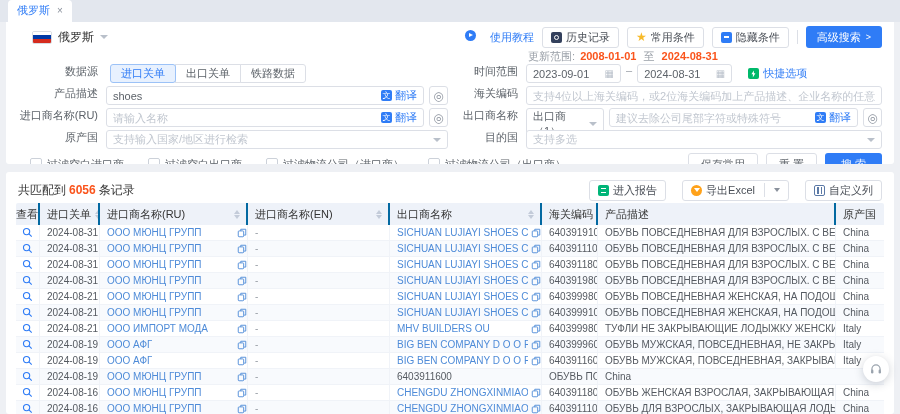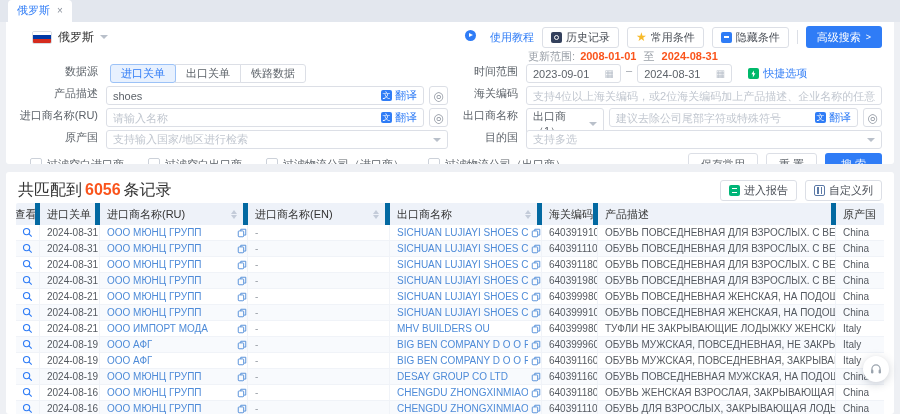--- a/index.html
+++ b/index.html
@@ -81,33 +81,33 @@
   .cb-item { display: flex; align-items: center; margin-right: 24px; color: #5c6269; cursor: pointer; }
   .cb { width: 12px; height: 12px; border: 1px solid #ccd1d9; border-radius: 2px; background: #fff; margin-right: 5px; flex-shrink: 0; }
   .form-btns { margin-left: auto; display: flex; gap: 8px; }
   .btn-plain { border: 1px solid #dcdfe6; border-radius: 3px; height: 22px; padding: 0 12px; background: #fff;
                color: #5c6269; display: flex; align-items: center; cursor: pointer; }
   .btn-primary { background: #2f7cf6; border-radius: 3px; height: 22px; padding: 0 16px; color: #fff;
                  display: flex; align-items: center; cursor: pointer; }
 
   
   .results-top { display: flex; align-items: center; height: 26px; padding: 0 2px; }
-  .summary { font-size: 16px; color: #333; }
+  .summary { font-size: 12px; color: #333; }
   .summary b { color: #fa541c; font-weight: bold; margin: 0 3px; }
-  .r-btns { margin-left: auto; display: flex; gap: 8px; }
+  .r-btns { margin-left: auto; display: flex; gap: 16px; }
   .rep-ic { background: #00b578; } .rep-ic i { width: 5px; height: 5px; border-top: 1.5px solid #fff; border-bottom: 1.5px solid #fff; }
   .exp-ic { background: #ffa21a; border-radius: 50%; } .exp-ic i { width: 0; height: 0; border-left: 3px solid transparent; border-right: 3px solid transparent; border-top: 4px solid #fff; }
   .col-ic { width: 11px; height: 11px; border: 1px solid #5b79a6; border-radius: 2px; display: inline-flex; justify-content: center; gap: 2px; padding-top: 1px; }
   .col-ic i { width: 1.5px; height: 7px; background: #5b79a6; }
   .chip .mini-caret { width: 0; height: 0; border-left: 3.5px solid transparent; border-right: 3.5px solid transparent; border-top: 4px solid #8a919c; margin-left: 3px; }
 
   .grid-table { --cols: 24px 60px 148px 142px 152px 56px 238px 48px; font-size: 10px; }
   .thead, .trow { display: grid; grid-template-columns: var(--cols); align-items: center; }
   .thead { background: #eef2f9; height: 22px; color: #333; font-size: 11px; border-radius: 2px 2px 0 0; }
-  .th { display: flex; align-items: center; padding-left: 7px; height: 100%; border-right: 5px solid #0369a1; overflow: hidden; white-space: nowrap; }
+  .th { display: flex; align-items: center; padding-left: 7px; height: 100%; border-right: 2px solid #0369a1; overflow: hidden; white-space: nowrap; }
   .th:last-child { border-right: none; }
   .th.center { justify-content: center; padding-left: 0; }
   .sort { display: inline-flex; flex-direction: column; margin-left: 4px; cursor: pointer; }
   .sort i { width: 0; height: 0; border-left: 3px solid transparent; border-right: 3px solid transparent; }
   .sort .up { border-bottom: 4px solid #c3cbd9; margin-bottom: 1px; }
   .sort .down { border-top: 4px solid #c3cbd9; }
   .trow { height: 16px; border-bottom: 1px solid #f0f3f8; color: #555a61; }
   .trow:nth-child(even) { background: #f8fafd; }
   .td { padding-left: 7px; overflow: hidden; white-space: nowrap; height: 100%; display: flex; align-items: center; border-right: 1px solid #f0f3f8; }
   .td:last-child { border-right: none; }
@@ -304,20 +304,28 @@
       <span>共匹配到</span><b>6056</b><span>条记录</span>
     </span>
     <div class="r-btns">
       <span class="chip">
         <span class="icon-sq rep-ic">
             <i></i>
           </span>
         <span>进入报告</span>
       </span>
       <span class="chip">
+        <span class="icon-sq exp-ic">
+            <i></i>
+          </span>
+        <span>导出Excel</span>
+        <span class="vdiv" style="margin:0 2px 0 5px;"></span>
+        <span class="mini-caret"></span>
+      </span>
+      <span class="chip">
         <span class="col-ic">
             <i></i>
             <i></i>
           </span>
         <span>自定义列</span>
       </span>
     </div>
   </div>
 
   <div class="grid-table">
@@ -617,27 +625,20 @@
     </div>
     <div class="td">2024-08-19</div>
     <div class="td linkcell">
       <span class="lnk-name">ООО МЮНЦ ГРУПП</span>
       <svg class="copy-ic" width="10" height="10" viewBox="0 0 12 12">
               <rect x="1.5" y="3.5" width="6.5" height="7" rx="1" fill="none" stroke="#4e8bd8" stroke-width="1.1"></rect>
               <path d="M4.5 3.5V1.5h6v7h-2" fill="none" stroke="#4e8bd8" stroke-width="1.1"></path>
             </svg>
     </div>
     <div class="td dim">-</div>
-    <div class="td linkcell">
-      <span class="lnk-name">DESAY GROUP CO LTD</span>
-      <svg class="copy-ic" width="10" height="10" viewBox="0 0 12 12">
-              <rect x="1.5" y="3.5" width="6.5" height="7" rx="1" fill="none" stroke="#4e8bd8" stroke-width="1.1"></rect>
-              <path d="M4.5 3.5V1.5h6v7h-2" fill="none" stroke="#4e8bd8" stroke-width="1.1"></path>
-            </svg>
-    </div>
     <div class="td">6403911600</div>
     <div class="td">ОБУВЬ ПОВСЕДНЕВНАЯ МУЖСКАЯ, НА ПОДОШВЕ ИЗ РЕЗИНЫ,</div>
     <div class="td">China</div>
   </div>
 
   <div class="trow">
     <div class="td center">
       <svg width="11" height="11" viewBox="0 0 12 12">
               <circle cx="5" cy="5" r="3.4" fill="none" stroke="#2f7cf6" stroke-width="1.2"></circle>
               <line x1="7.6" y1="7.6" x2="10.6" y2="10.6" stroke="#2f7cf6" stroke-width="1.2"></line>

